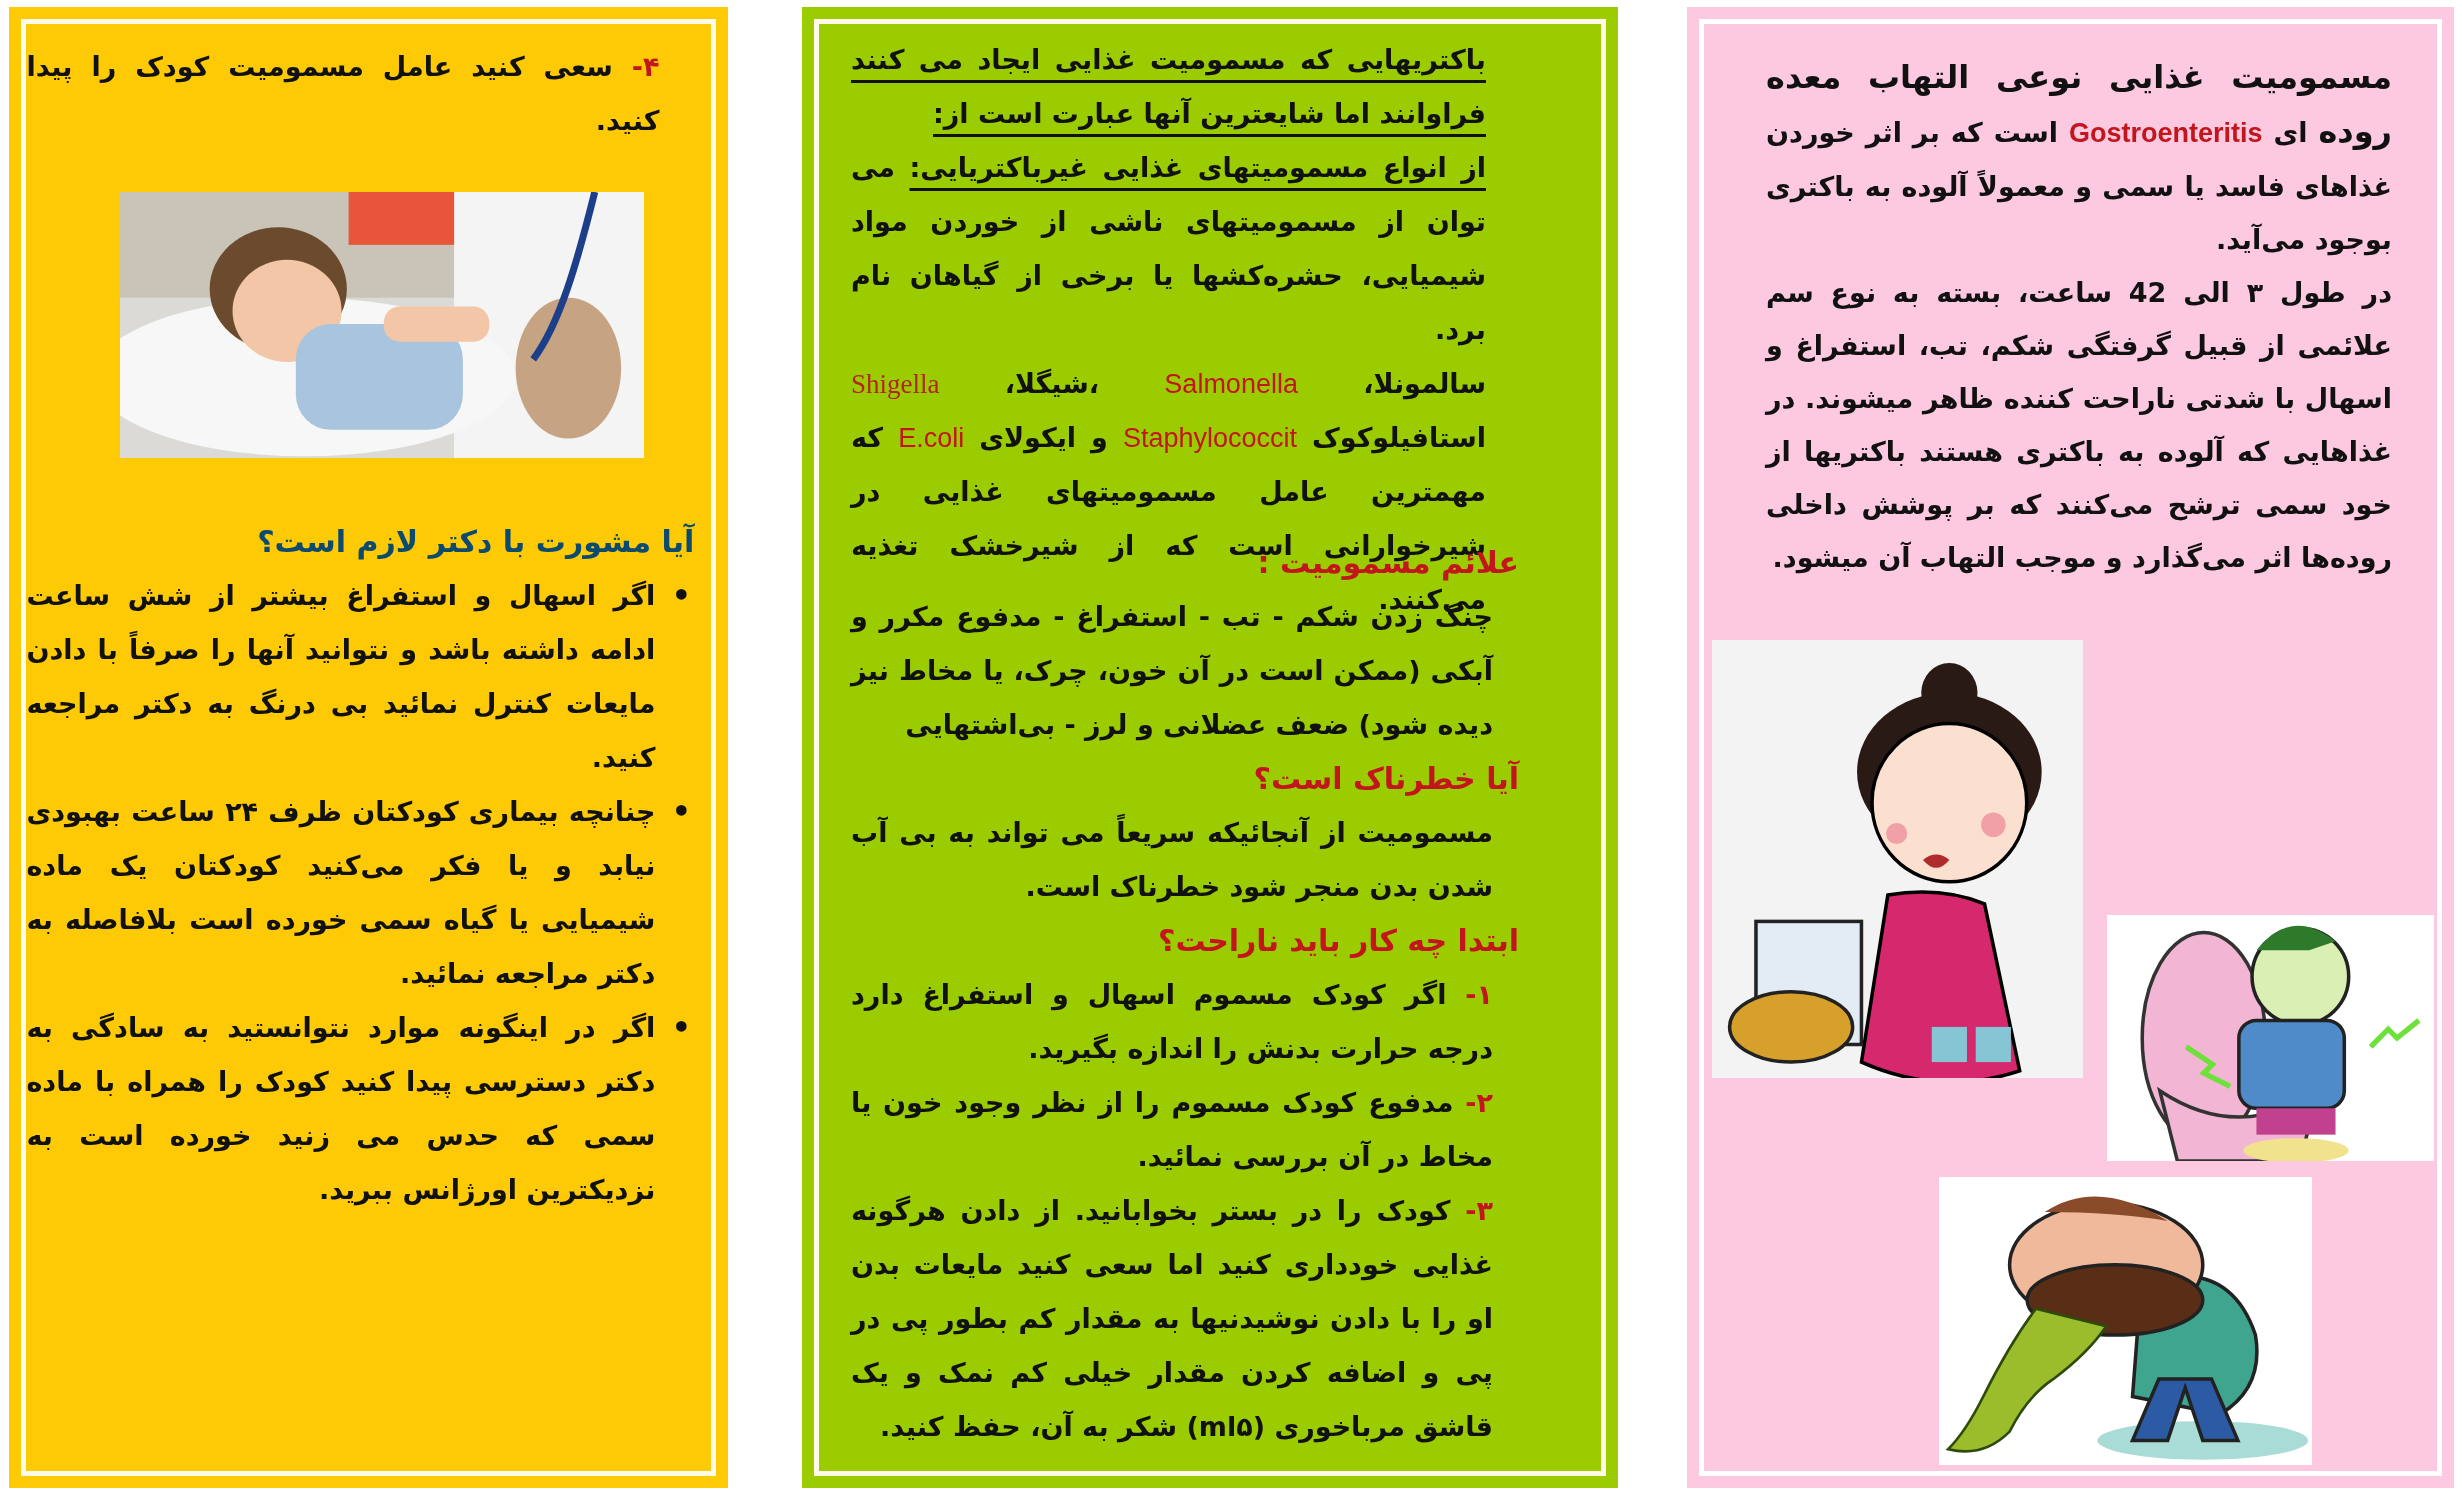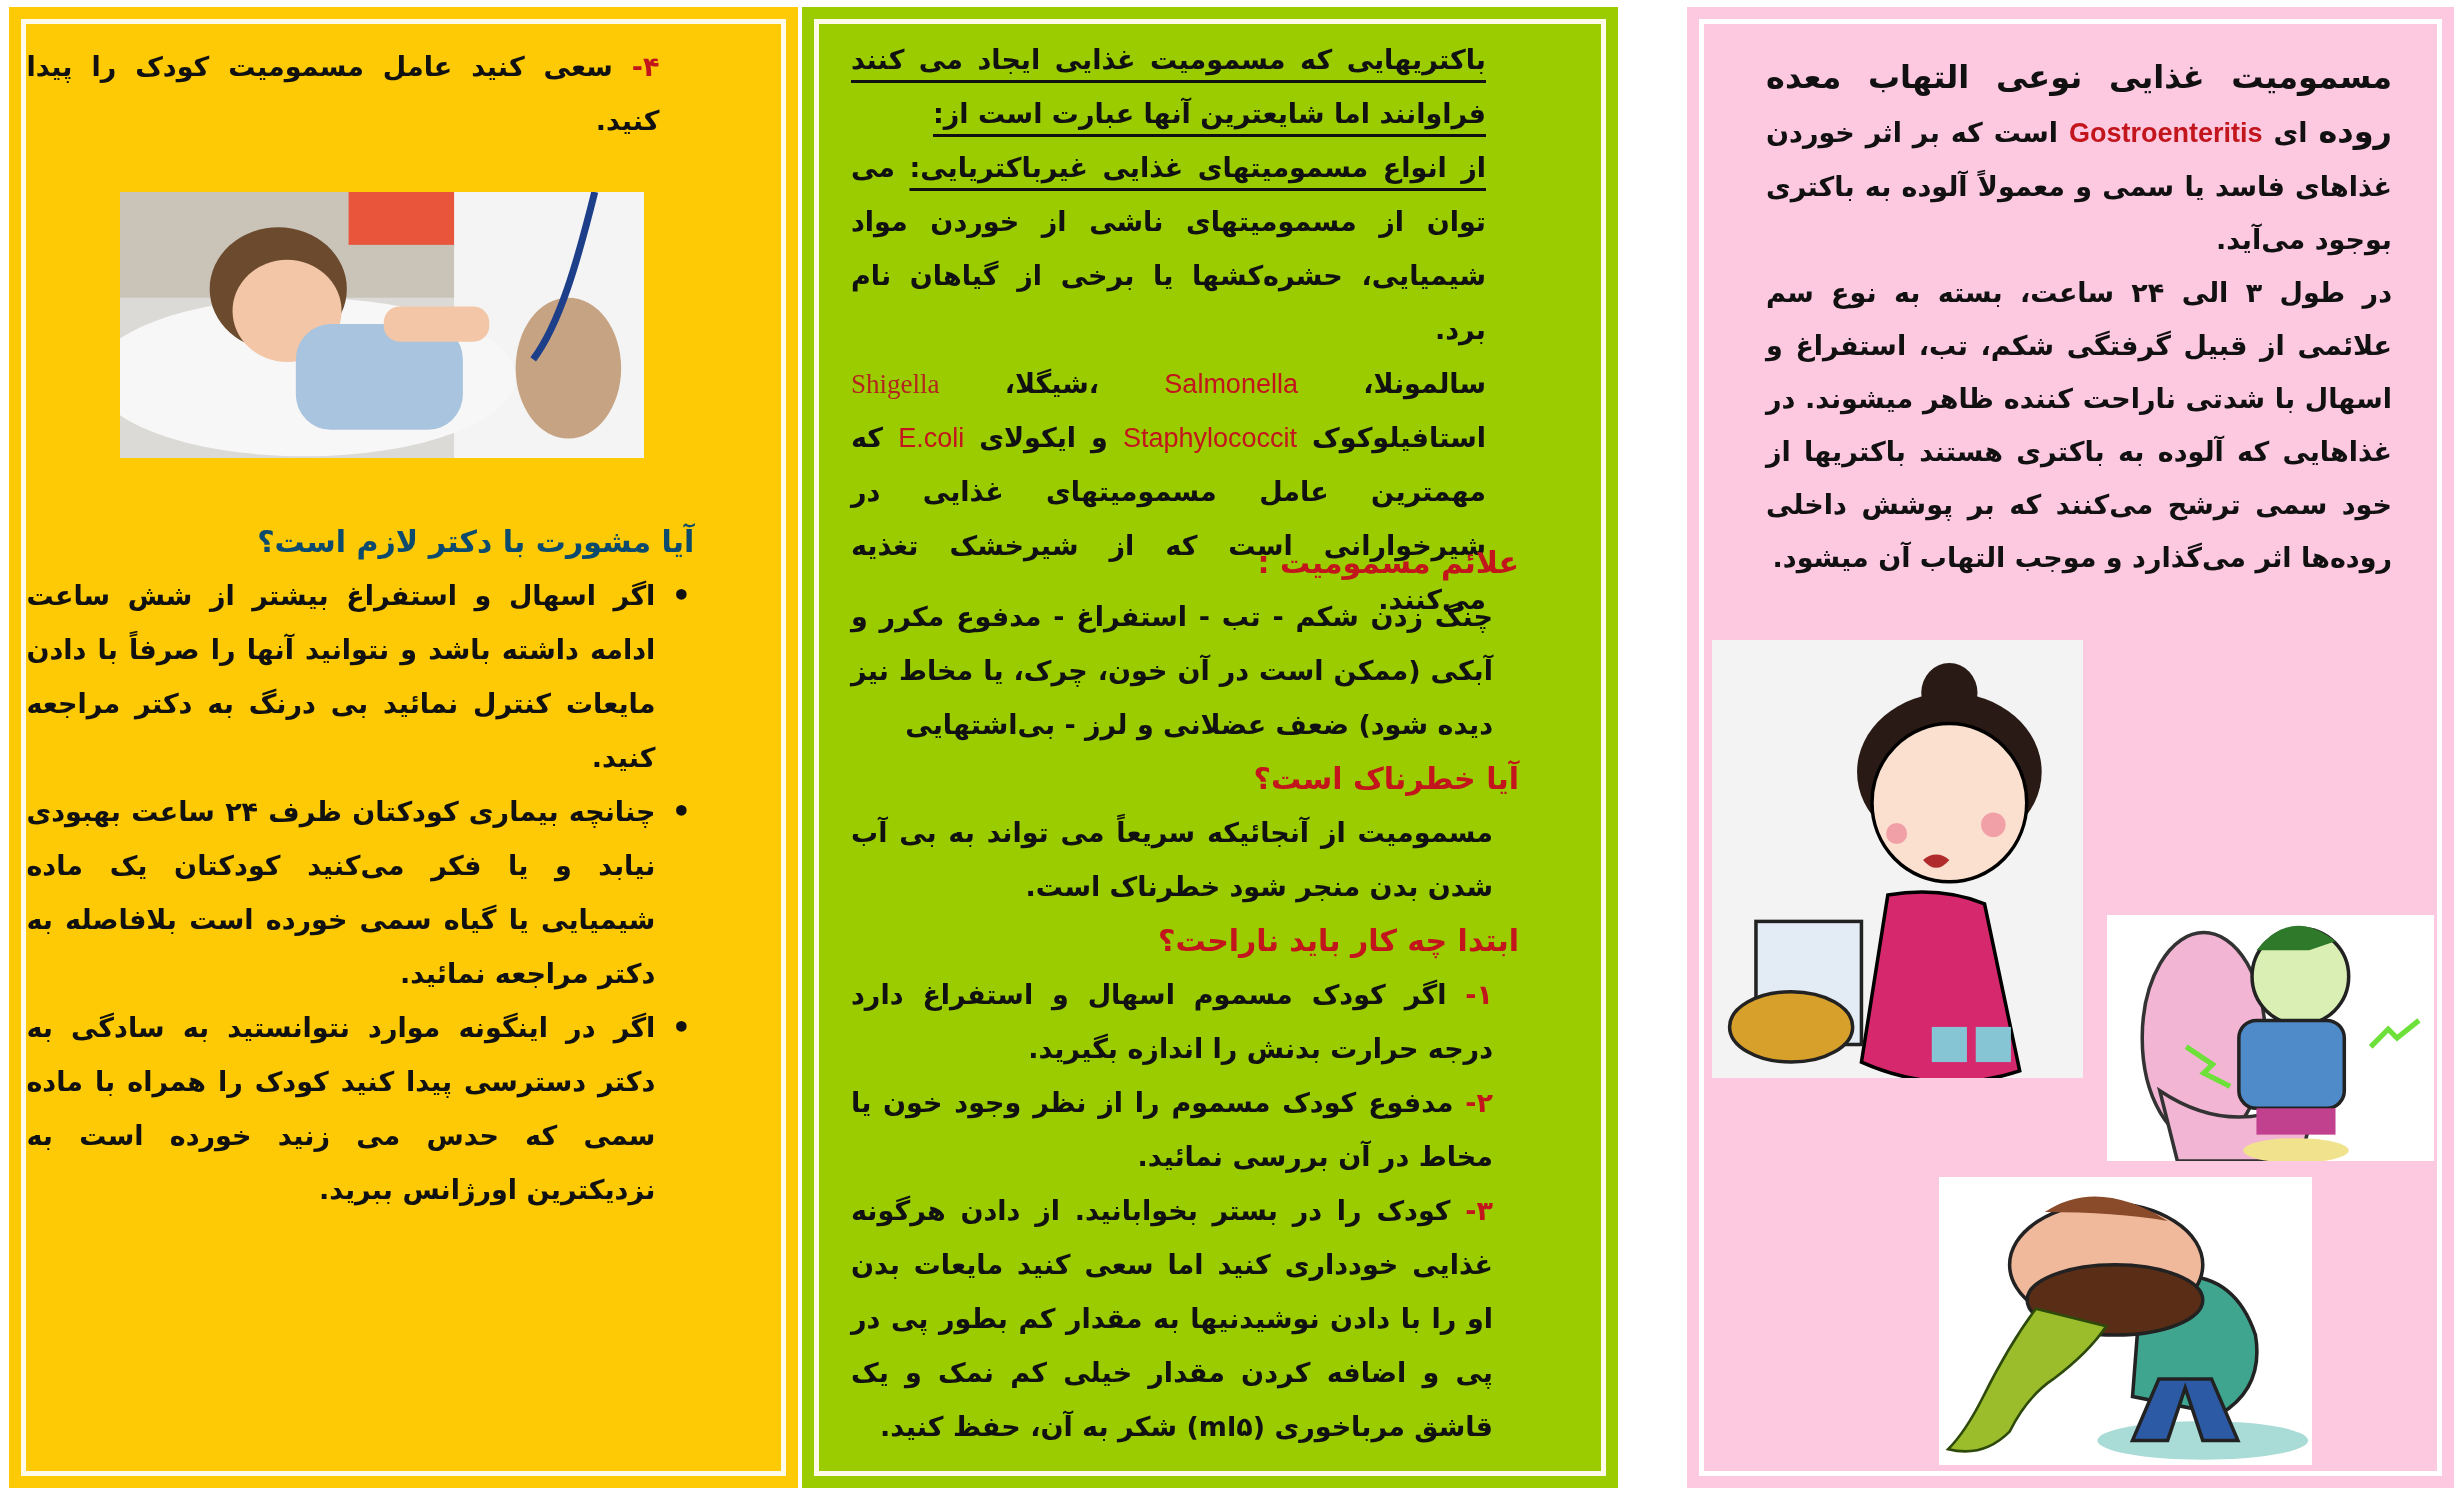--- a/index.html
+++ b/index.html
@@ -2,21 +2,21 @@
 <html style="font-size:14px"><head>
   <meta charset="utf-8">
   <style>
     html, body { margin:0; padding:0; }
     body {
       width: 2462px; height: 1495px; background:#ffffff; position:relative; overflow:hidden;
       font-family: "DejaVu Sans", sans-serif;
     }
     .panel { position:absolute; top:7px; height:1481px; box-sizing:border-box; }
     .panel .inner { position:absolute; inset:12.3px; border:5.3px solid #fffbe8; box-sizing:border-box; }
-    #p-yellow { left:8.8px; width:789px; background:#fdca05; }
+    #p-yellow { left:8.8px; width:719px; background:#fdca05; }
     #p-green  { left:802px; width:816px; background:#9bcc00; }
     #p-pink   { left:1687px; width:767px; background:#fdc9e0; }
     #p-pink .inner { border-color:#ffffff; }
 
     .txt {
       position:absolute; direction:rtl; text-align:justify; text-align-last:right;
       color:#111; font-weight:bold; font-size:27px; line-height:54px;
     }
     .txt p { margin:0; }
     .red { color:#c2151c; }
@@ -103,21 +103,21 @@
 </div>
 
 <div class="panel" id="p-pink">
   <div class="inner"></div>
 
   <div class="txt" style="left:79px; width:626px; top:44px; line-height:53px;">
     <p>
       <span style="font-size:32px;">مسمومیت غذایی نوعی التهاب معده  روده</span>
       <span>ای </span><span class="eng-bold-red">Gostroenteritis</span><span> است که بر اثر خوردن غذاهای فاسد یا سمی و معمولاً آلوده به باکتری بوجود می‌آید.</span>
     </p>
-    <p>در طول ۳ الی ۲۴ ساعت، بسته به نوع سم علائمی از قبیل گرفتگی شکم، تب، استفراغ و اسهال با شدتی ناراحت کننده ظاهر میشوند. در غذاهایی که آلوده به باکتری هستند باکتریها از خود سمی ترشح می‌کنند که بر پوشش داخلی روده‌ها اثر می‌گذارد و موجب التهاب آن میشود.</p>
+    <p>در طول ۳ الی 42 ساعت، بسته به نوع سم علائمی از قبیل گرفتگی شکم، تب، استفراغ و اسهال با شدتی ناراحت کننده ظاهر میشوند. در غذاهایی که آلوده به باکتری هستند باکتریها از خود سمی ترشح می‌کنند که بر پوشش داخلی روده‌ها اثر می‌گذارد و موجب التهاب آن میشود.</p>
   </div>
 
   <div class="img" style="left:24.6px; top:633px; width:371px; height:438px; background:#f3f3f3;">
     <svg viewBox="0 0 422 498">
       <rect width="422" height="498" fill="#f3f3f3"></rect>
       <ellipse cx="270" cy="60" rx="32" ry="34" fill="#2a1a16"></ellipse>
       <ellipse cx="270" cy="150" rx="105" ry="90" fill="#2a1a16"></ellipse>
       <ellipse cx="270" cy="185" rx="88" ry="90" fill="#fbe0cf" stroke="#000" stroke-width="4"></ellipse>
       <circle cx="320" cy="210" r="14" fill="#f2a0a8"></circle>
       <circle cx="210" cy="220" r="12" fill="#f2a0a8"></circle>

